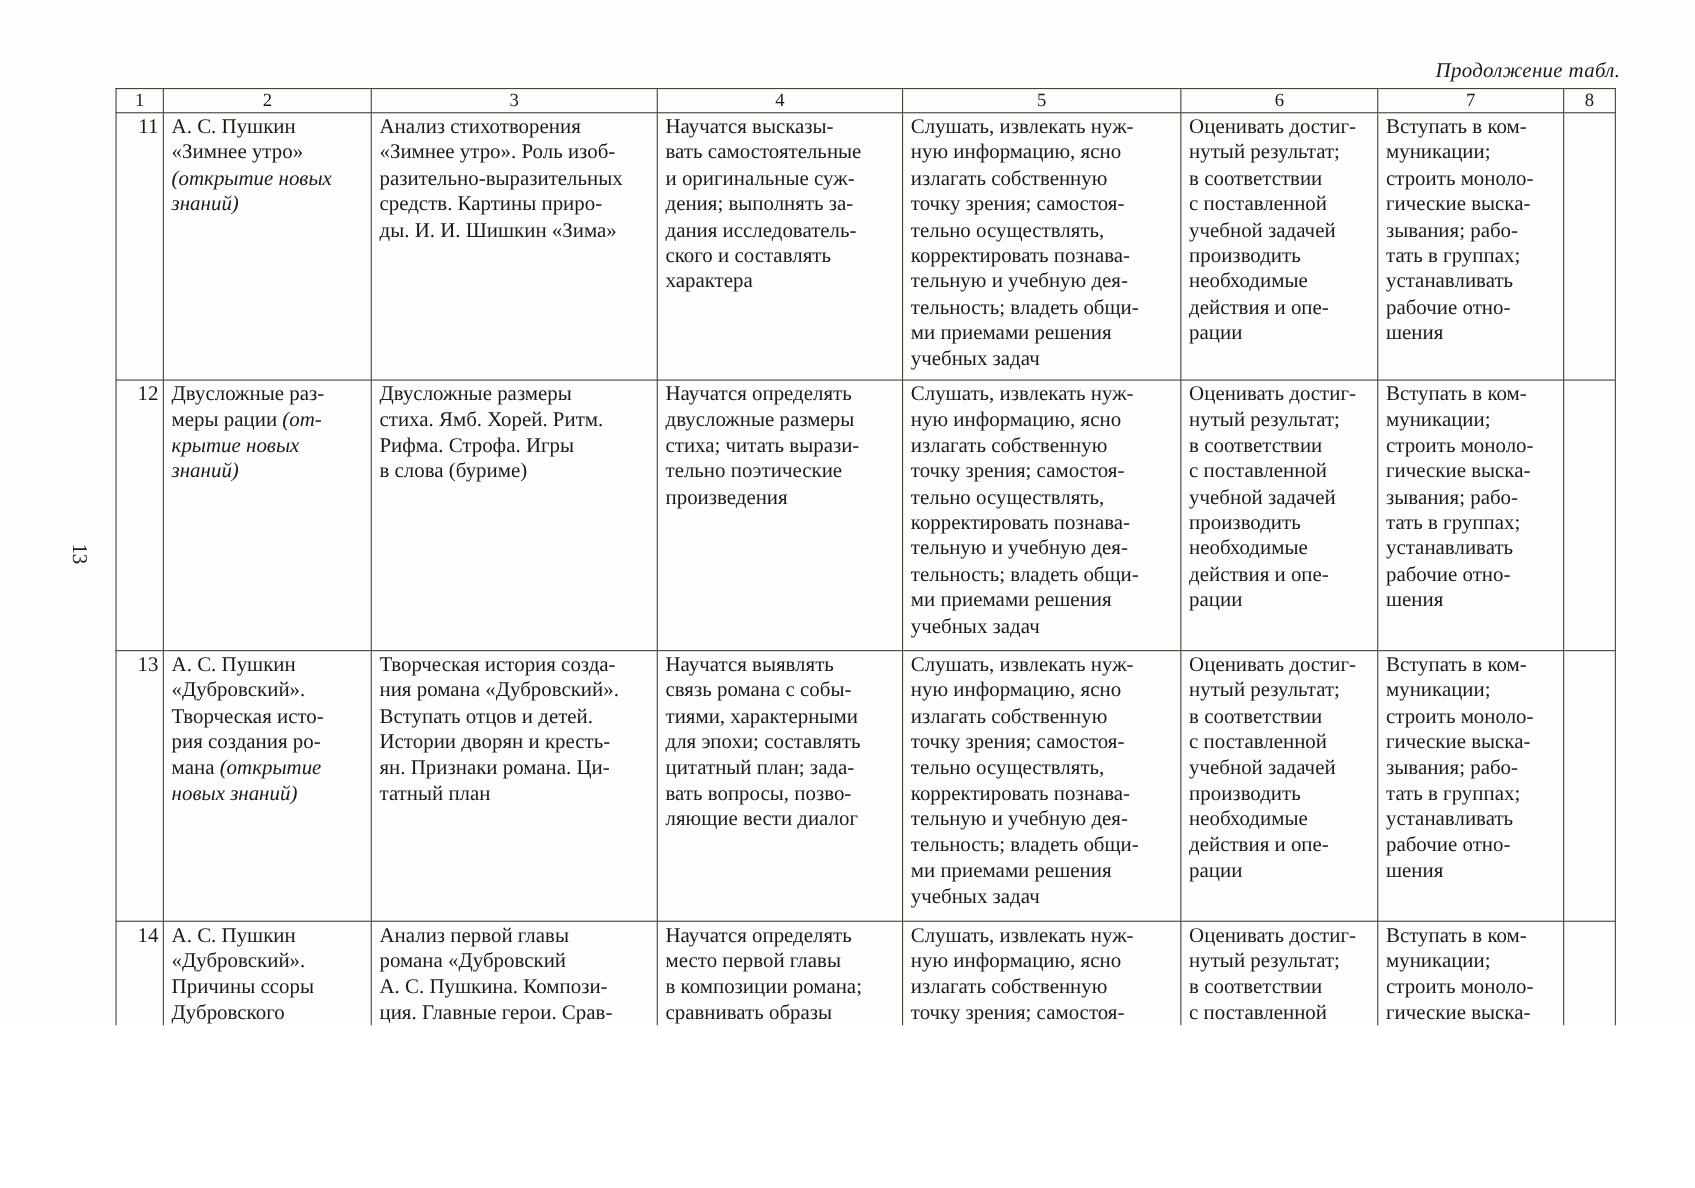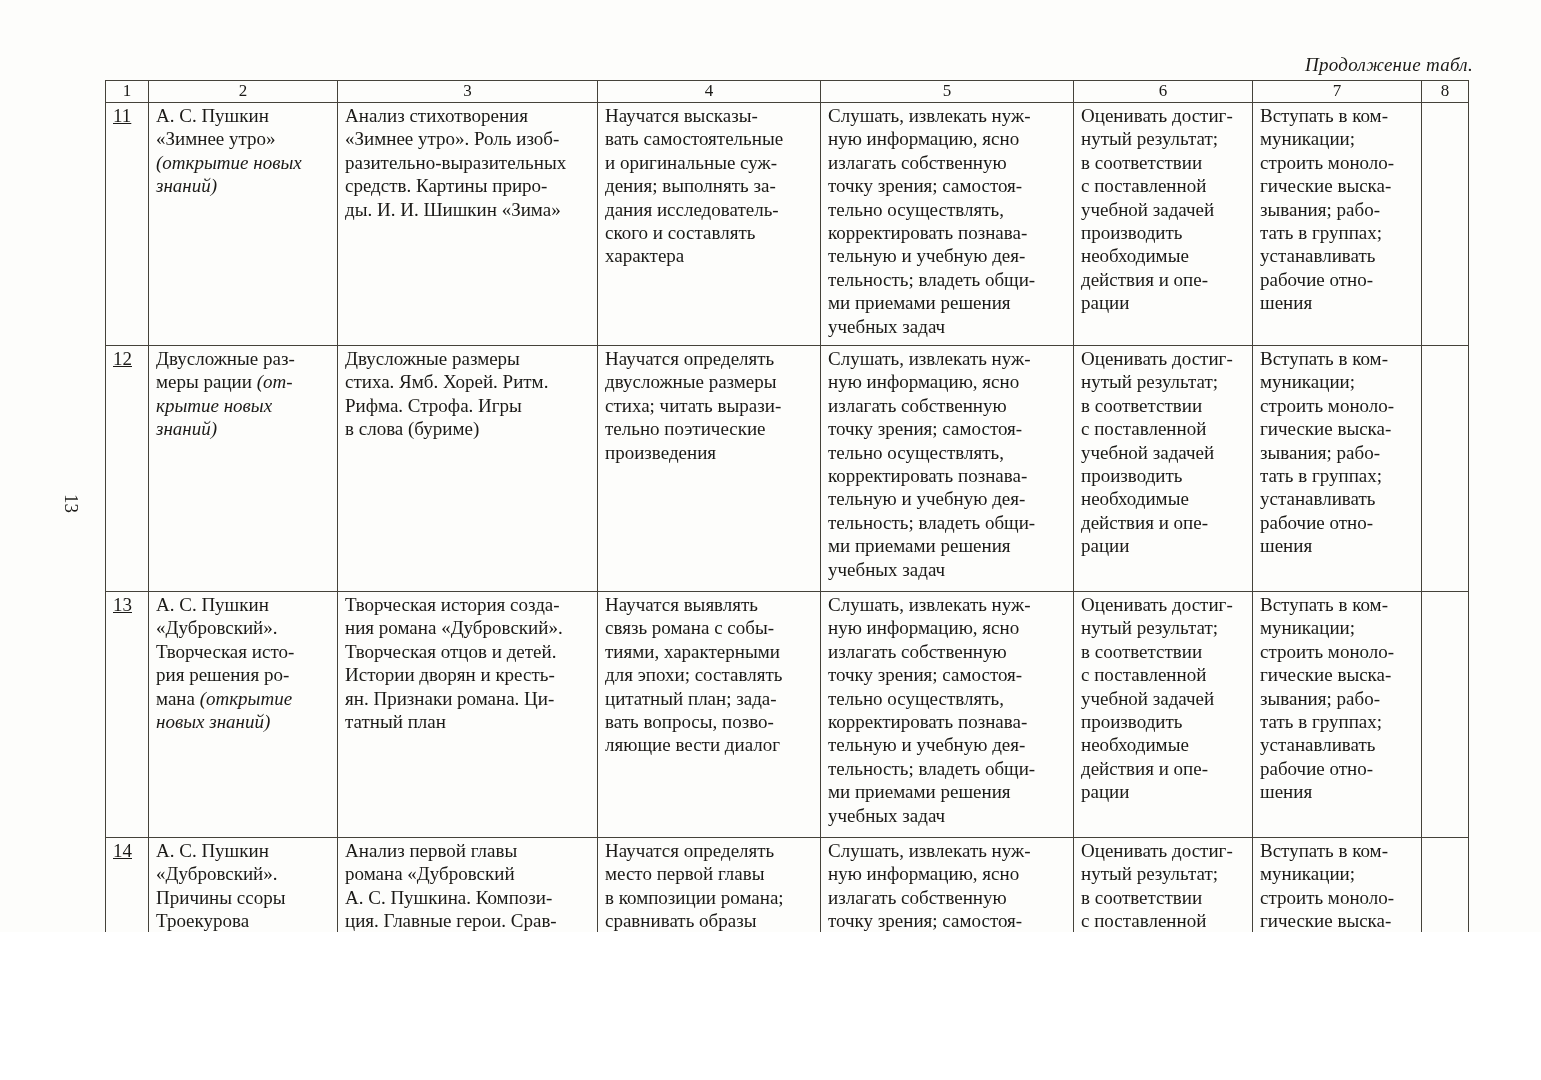--- a/index.html
+++ b/index.html
@@ -25,21 +25,21 @@
     border:1.6px solid #45423a;
     vertical-align:top;
     padding:1px 4px 0 7px;
     overflow:hidden;
   }
   table.plan th{
     font-weight:normal;font-size:17px;line-height:19px;
     text-align:center;height:21px;padding:0;
   }
   table.plan td{font-size:19px;line-height:23.4px;}
-  td.num{text-align:left;padding:1px 0 0 0;text-decoration:underline;}
+  td.num{text-align:right;padding:1px 0 0 0;}
   .line{white-space:nowrap;}
   .it{font-style:italic;}
   tr.r0 td{height:241px;}
   tr.r1 td{height:244px;}
   tr.r2 td{height:244px;}
   tr.r3 td{height:118px;}
 </style>
 </head>
 <body>
 
@@ -189,28 +189,28 @@
             <div class="line"><span>шения</span></div>
           </td>
           <td></td>
         </tr>
         <tr class="r2">
           <td class="num">13</td>
           <td>
             <div class="line"><span>А. С. Пушкин</span></div>
             <div class="line"><span>«Дубровский».</span></div>
             <div class="line"><span>Творческая исто-</span></div>
-            <div class="line"><span>рия решения ро-</span></div>
+            <div class="line"><span>рия создания ро-</span></div>
             <div class="line"><span>мана </span><span class="it">(открытие</span></div>
             <div class="line"><span class="it">новых знаний)</span></div>
           </td>
           <td>
             <div class="line"><span>Творческая история созда-</span></div>
             <div class="line"><span>ния романа «Дубровский».</span></div>
-            <div class="line"><span>Творческая отцов и детей.</span></div>
+            <div class="line"><span>Вступать отцов и детей.</span></div>
             <div class="line"><span>Истории дворян и кресть-</span></div>
             <div class="line"><span>ян. Признаки романа. Ци-</span></div>
             <div class="line"><span>татный план</span></div>
           </td>
           <td>
             <div class="line"><span>Научатся выявлять</span></div>
             <div class="line"><span>связь романа с собы-</span></div>
             <div class="line"><span>тиями, характерными</span></div>
             <div class="line"><span>для эпохи; составлять</span></div>
             <div class="line"><span>цитатный план; зада-</span></div>
@@ -252,21 +252,21 @@
             <div class="line"><span>шения</span></div>
           </td>
           <td></td>
         </tr>
         <tr class="r3">
           <td class="num">14</td>
           <td>
             <div class="line"><span>А. С. Пушкин</span></div>
             <div class="line"><span>«Дубровский».</span></div>
             <div class="line"><span>Причины ссоры</span></div>
-            <div class="line"><span>Троекурова</span></div>
+            <div class="line"><span>Дубровского</span></div>
             <div class="line"><span>и Троекурова</span></div>
           </td>
           <td>
             <div class="line"><span>Анализ первой главы</span></div>
             <div class="line"><span>романа «Дубровский</span></div>
             <div class="line"><span>А. С. Пушкина. Компози-</span></div>
             <div class="line"><span>ция. Главные герои. Срав-</span></div>
             <div class="line"><span>нительные характеристики</span></div>
           </td>
           <td>

